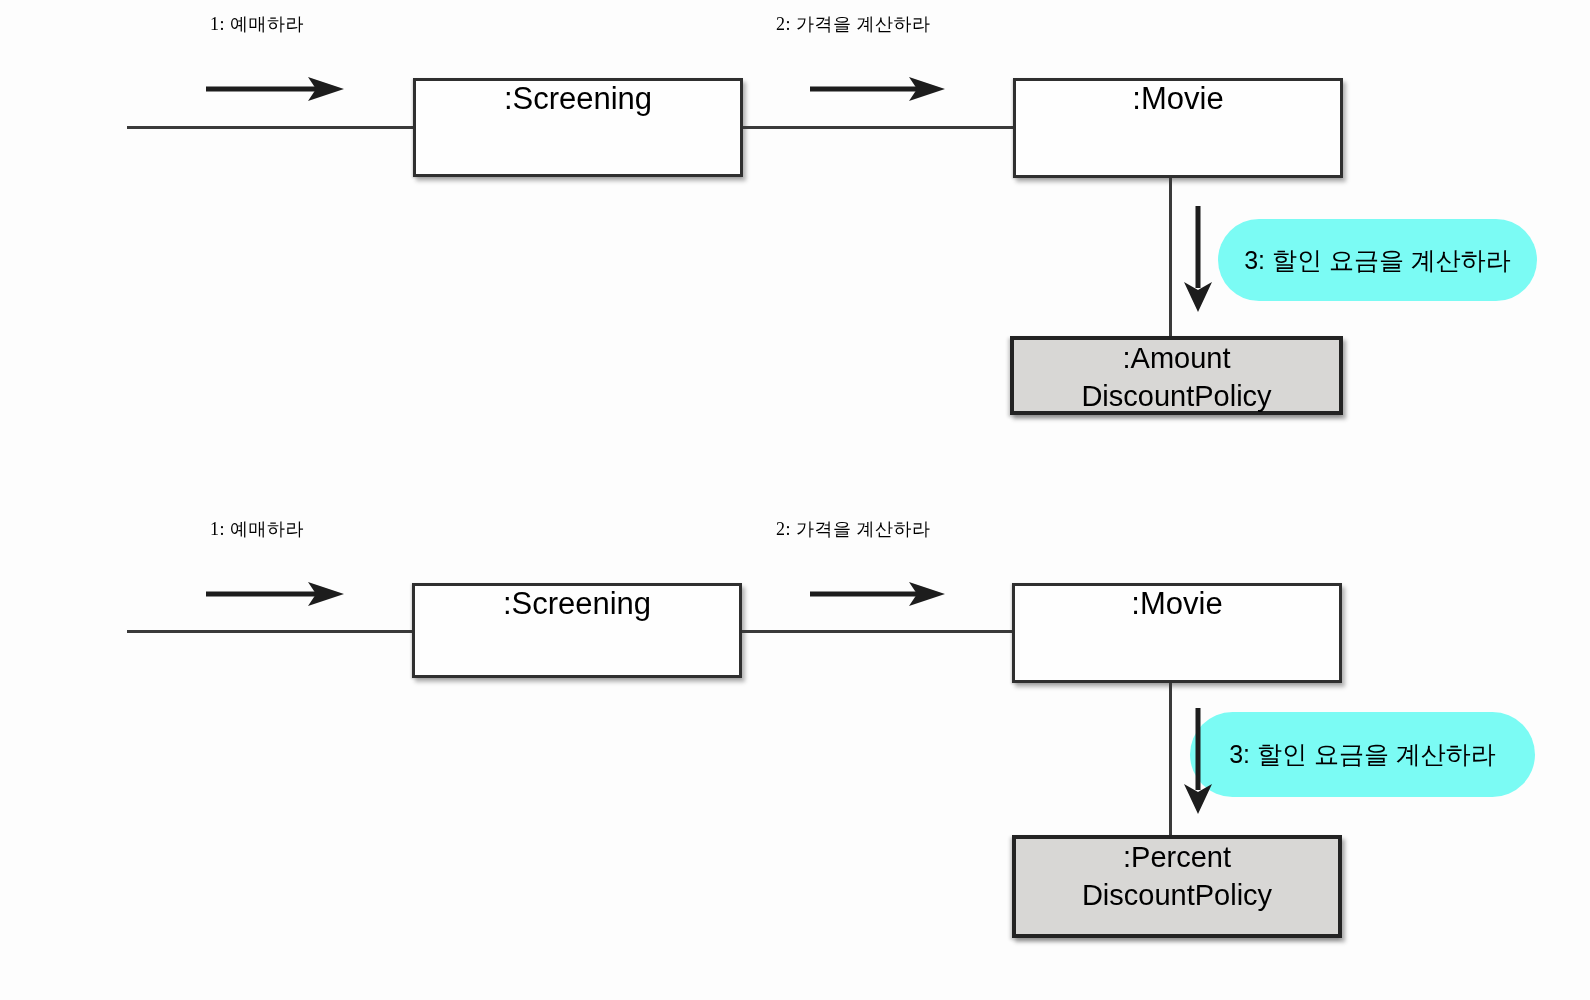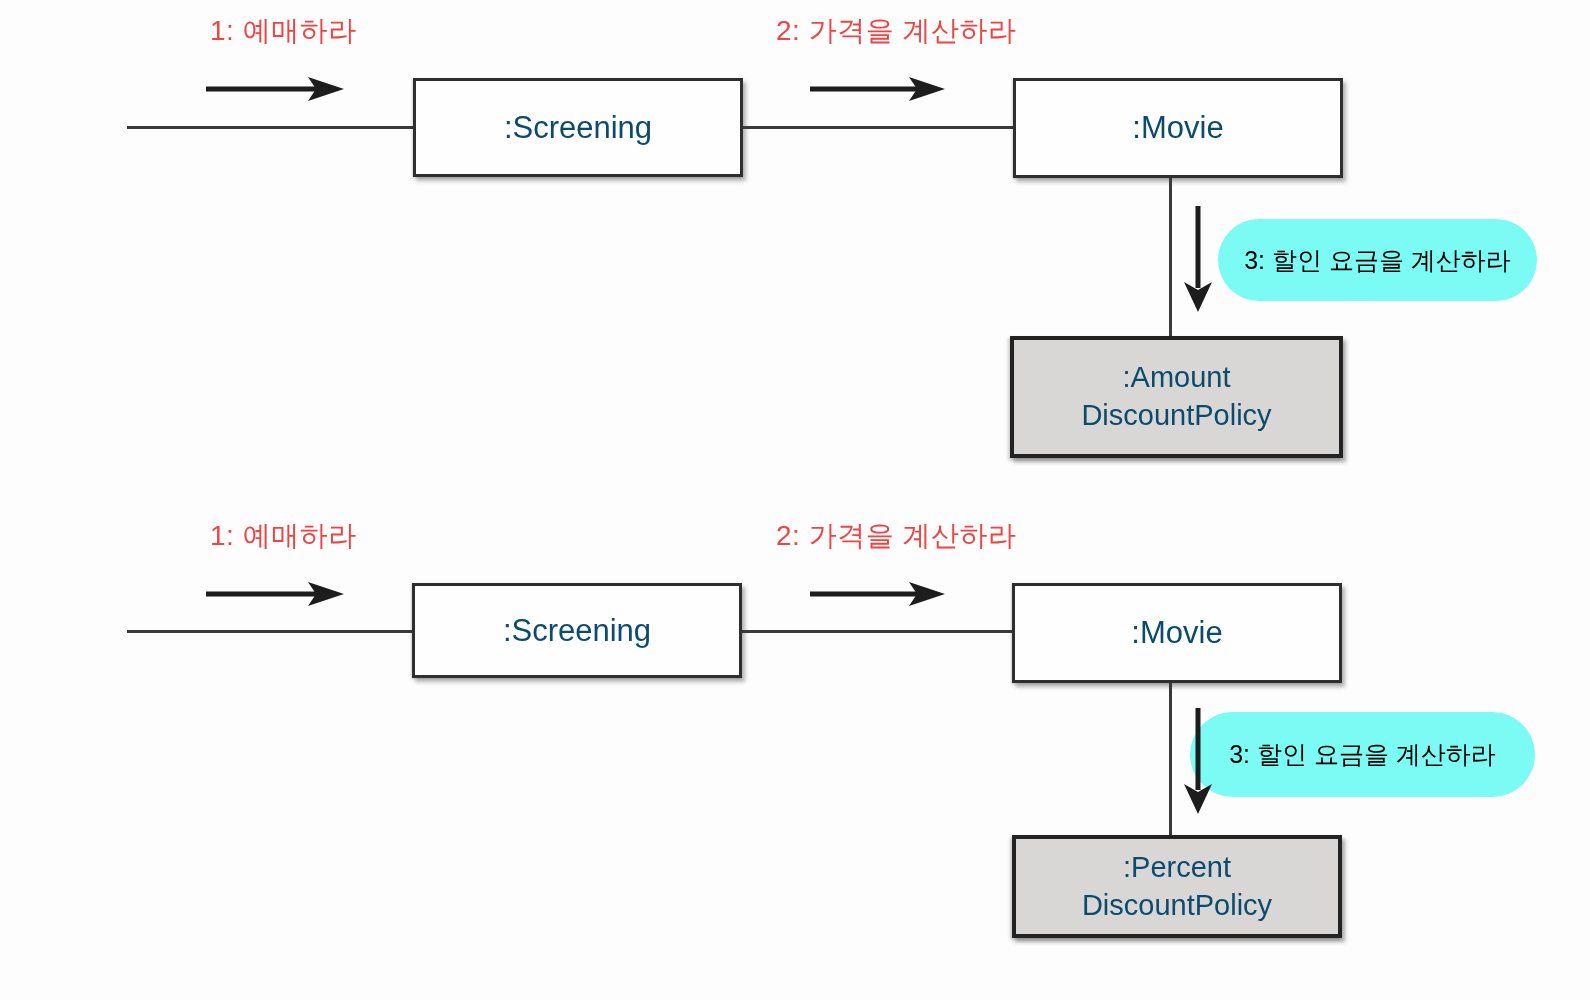--- a/index.html
+++ b/index.html
@@ -4,27 +4,27 @@
 <style>
   html,body { margin:0; padding:0; background:#ffffff; }
   .stage {
     position:relative; width:1590px; height:1000px;
     background:#fdfdfd; overflow:hidden;
     font-family:"Liberation Sans","DejaVu Sans",sans-serif;
   }
   .diagram { position:absolute; inset:0; }
 
   .msg-label {
-    position:absolute; font-size:28px; color:#ef4444;
-    letter-spacing:0.5px; white-space:nowrap;
+    position:absolute; font-size:18px; color:#000000;
+    letter-spacing:0.5px; white-space:nowrap;font-family:Liberation Serif, serif;
   }
   .node {
     position:absolute; display:flex; flex-direction:column;
-    align-items:center; justify-content:center; text-align:center;
-    color:#0c4a6e; box-sizing:border-box;
+    align-items:center; text-align:center;
+    color:#000000; box-sizing:border-box;
   }
   .box-white {
     background:#fefefe; border:3px solid #2f2f2f;
     box-shadow:3px 4px 4px rgba(45,45,45,0.35), -1px 1px 2px rgba(45,45,45,0.18);
     font-size:31px;
   }
   .box-gray {
     background:var(--object_gray); border:4px solid #232323;
     box-shadow:3px 4px 4px rgba(45,45,45,0.4), -2px 2px 3px rgba(45,45,45,0.22);
     font-size:29px; font-weight:500; line-height:1.3;
@@ -45,21 +45,21 @@
   .d1 .a1        { left:206px; top:76px; }
   .d1 .line-in   { left:127px; top:126px; width:286px; }
   .d1 .screening { left:413px; top:78px;  width:330px; height:99px; }
   .d1 .l2        { left:776px; top:12px; }
   .d1 .a2        { left:810px; top:76px; }
   .d1 .line-mid  { left:743px; top:126px; width:270px; }
   .d1 .movie     { left:1013px; top:78px; width:330px; height:100px; }
   .d1 .vline     { left:1169px; top:178px; height:158px; }
   .d1 .varrow    { left:1183px; top:206px; }
   .d1 .pill      { left:1218px; top:219px; width:319px; height:82px; border-radius:41px; }
-  .d1 .policy    { left:1010px; top:336px; width:333px; height:122px; }
+  .d1 .policy    { left:1010px; top:336px; width:333px; height:79px; }
 
   
   .d2 .l1        { left:210px; top:517px; }
   .d2 .a1        { left:206px; top:581px; }
   .d2 .line-in   { left:127px; top:630px; width:285px; }
   .d2 .screening { left:412px; top:583px; width:330px; height:95px; }
   .d2 .l2        { left:776px; top:517px; }
   .d2 .a2        { left:810px; top:581px; }
   .d2 .line-mid  { left:742px; top:630px; width:270px; }
   .d2 .movie     { left:1012px; top:583px; width:330px; height:100px; }

